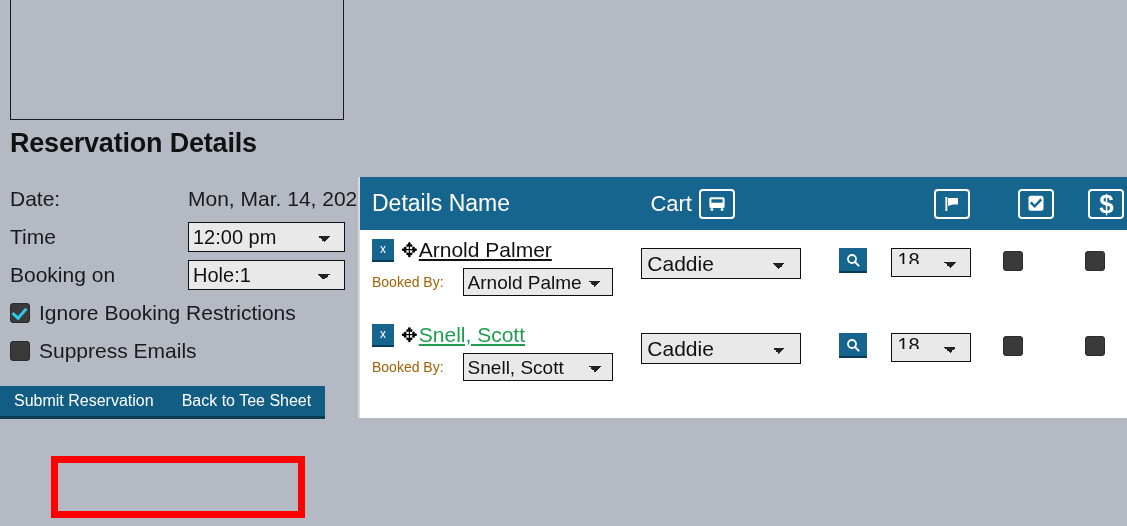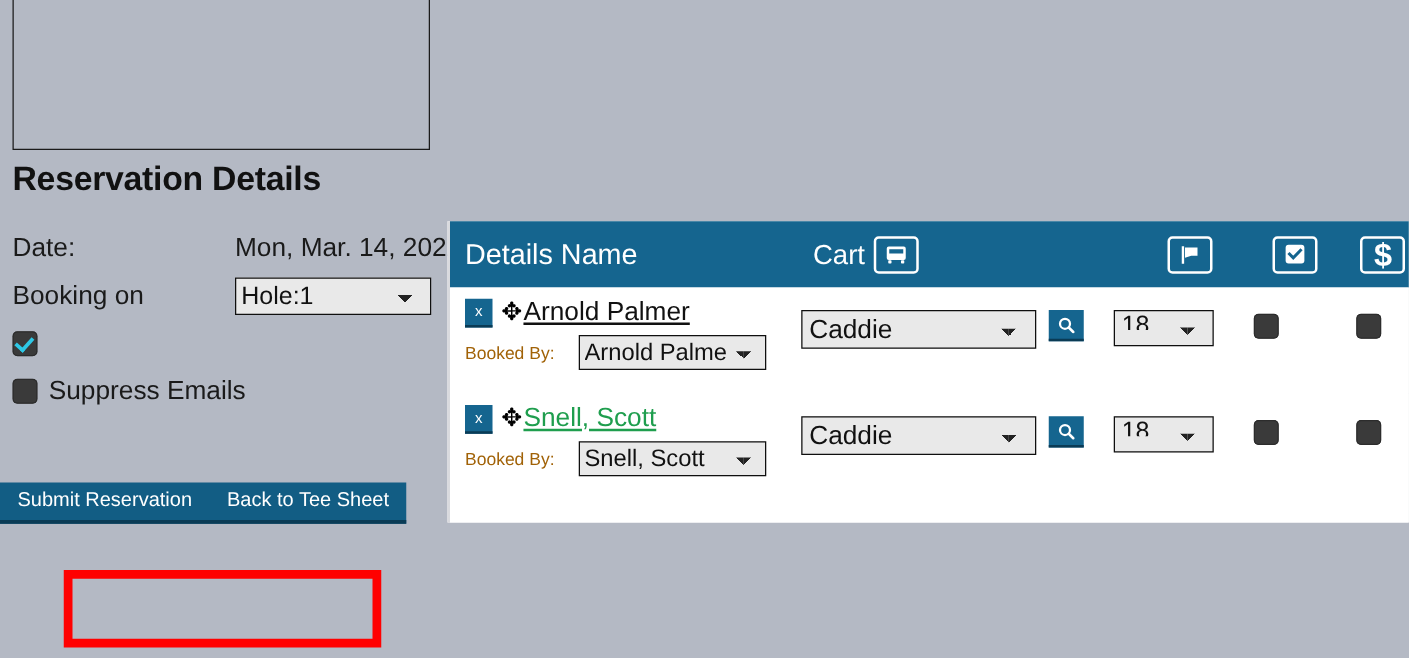--- a/index.html
+++ b/index.html
@@ -261,21 +261,21 @@
     appearance: none;
     background-image: linear-gradient(45deg, transparent 50%, #222 50%),
                       linear-gradient(135deg, #222 50%, transparent 50%);
     background-position: calc(100% - 17px) 12px, calc(100% - 11px) 12px;
     background-size: 6px 6px, 6px 6px;
     background-repeat: no-repeat;
   }
 
   .td-cart { width: 215px; padding-top: 18px; display: flex; align-items: center; }
   select.cart-select {
-    width: 188px;
+    width: 160px;
     height: 31px;
     font-size: 21px;
     font-family: "Liberation Sans", sans-serif;
     background: #e9e9e9;
     border: 1px solid #0f0f0f;
     border-radius: 0;
     color: #111;
     padding: 0 2px 0 5px;
     box-sizing: border-box;
     -webkit-appearance: none;
@@ -336,30 +336,37 @@
 <div class="top-box"></div>
 
 <div class="res-panel">
   <div class="res-title">Reservation Details</div>
 
   <div class="res-row">
     <span class="res-label">Date:</span>
     <span class="res-date-value">Mon, Mar. 14, 2022</span>
   </div>
 
+  <div class="res-row">
+    <span class="res-label">Time</span>
+    <select class="res-select">
+      <option>12:00 pm</option>
+    </select>
+  </div>
 
   <div class="res-row">
     <span class="res-label">Booking on</span>
     <select class="res-select">
       <option>Hole:1</option>
     </select>
   </div>
 
   <div class="cb-row">
     <span class="cbox checked"></span>
+    <span>Ignore Booking Restrictions</span>
   </div>
 
   <div class="cb-row">
     <span class="cbox"></span>
     <span>Suppress Emails</span>
   </div>
 </div>
 
 <div class="btn-stack">
   <button class="btn">Submit Reservation</button>

